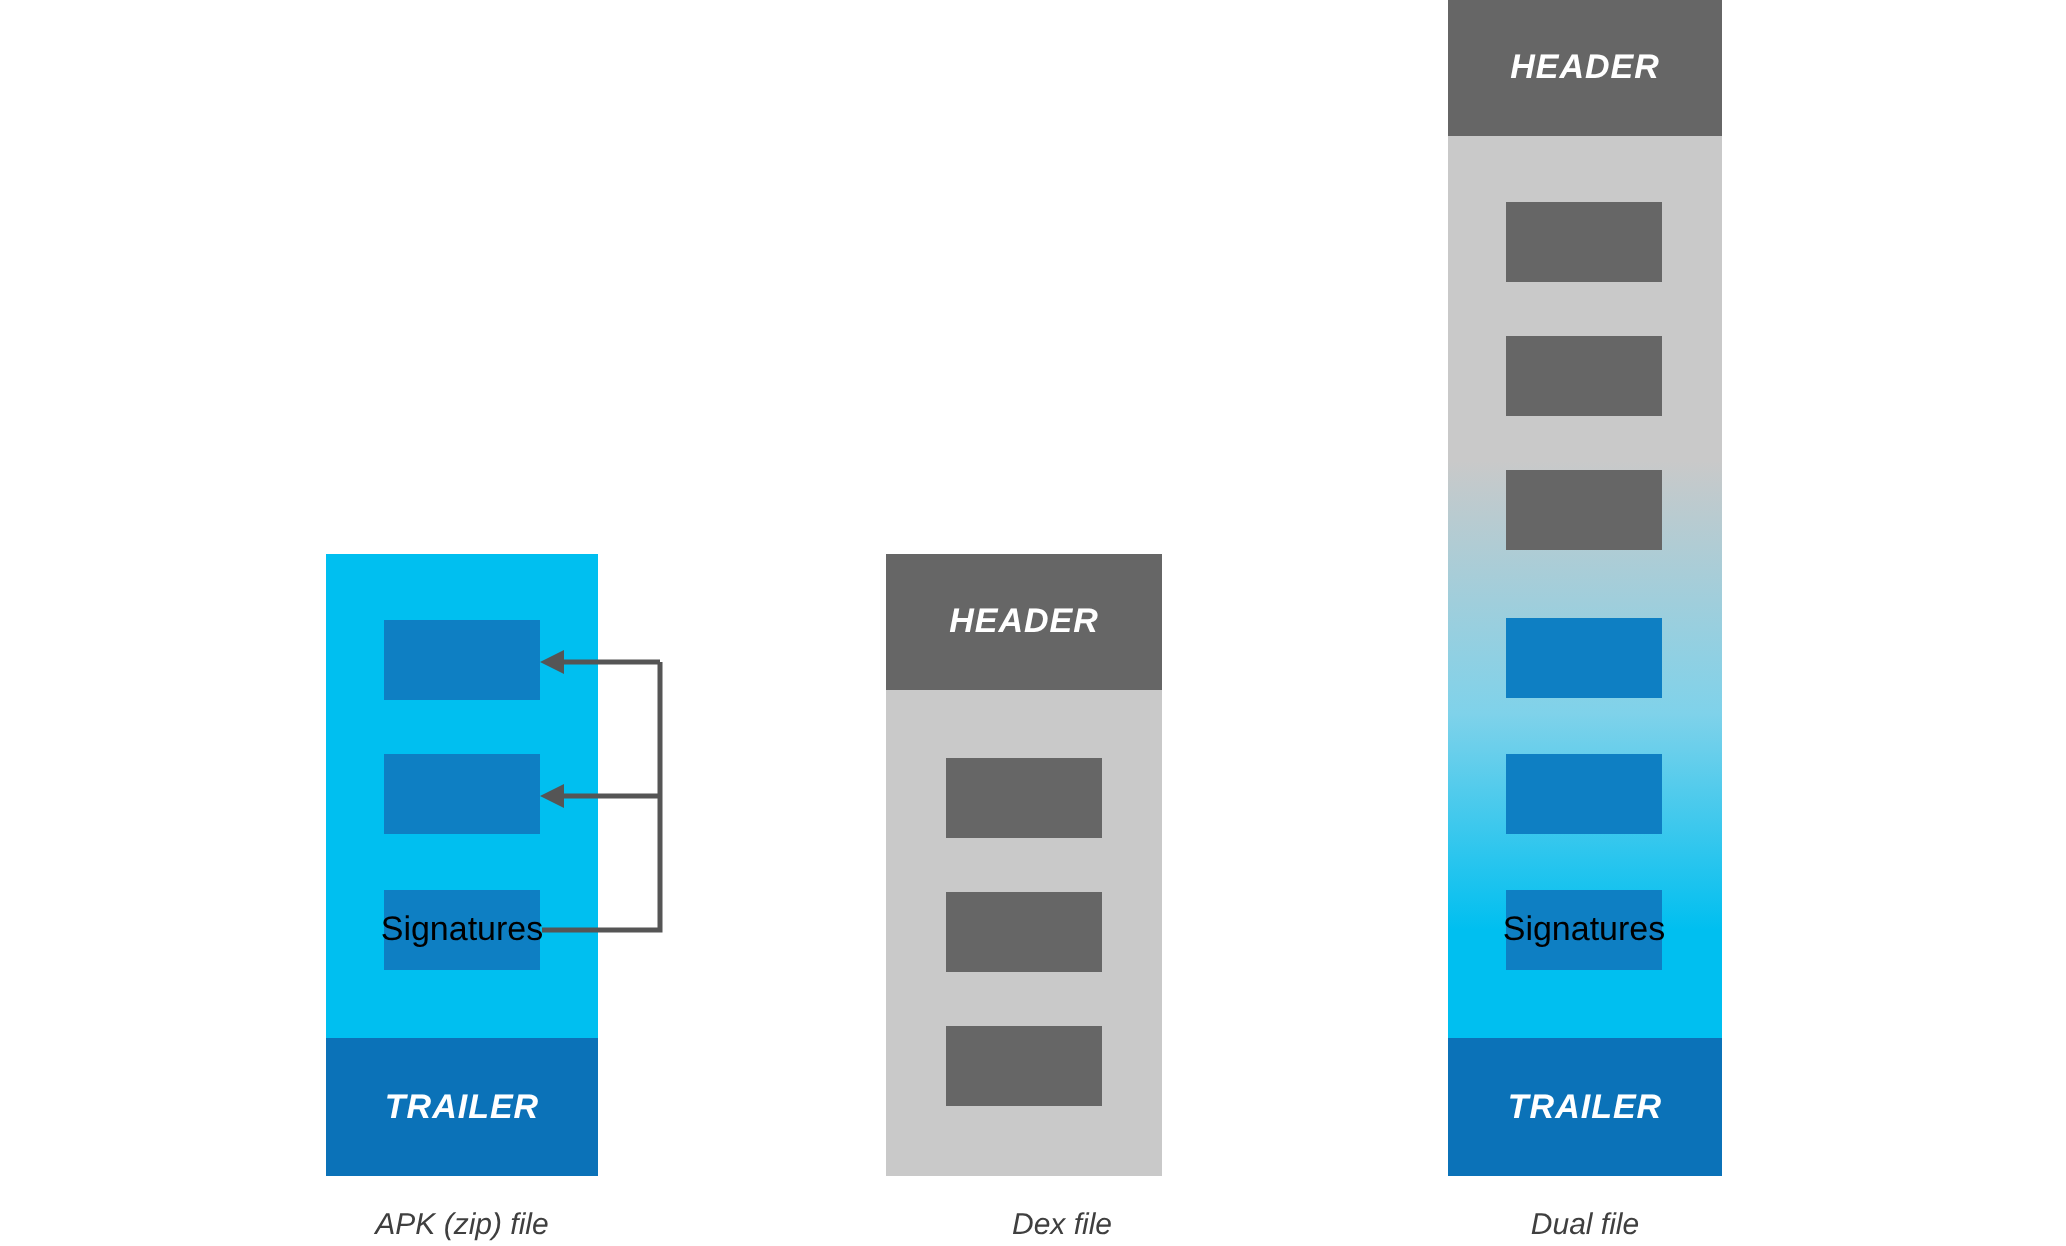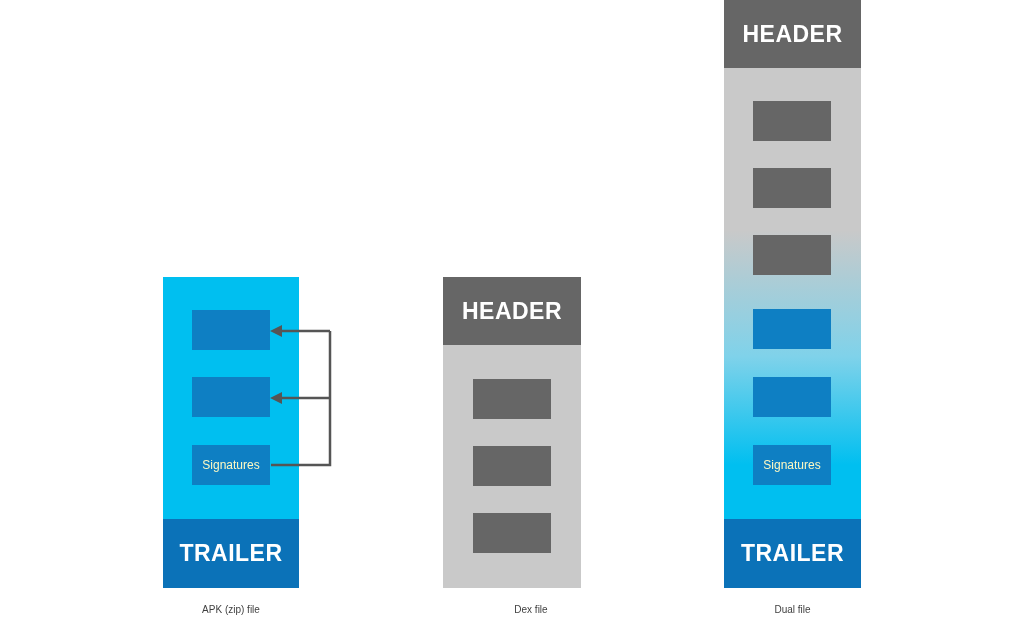--- a/index.html
+++ b/index.html
@@ -71,26 +71,26 @@
   }
   .dual-g1 { left: 29px; top: 101px; }
   .dual-g2 { left: 29px; top: 168px; }
   .dual-g3 { left: 29px; top: 235px; }
   .dual-bl1 { left: 29px; top: 309px; }
   .dual-bl2 { left: 29px; top: 377px; }
   .dual-sig { left: 29px; top: 445px; }
 
   
   .bar-label {
-    color: #ffffff; font-weight: bold; font-size: 23px; letter-spacing: 0.5px;
+    color: #ffffff; font-weight: bold; font-size: 17px; letter-spacing: 0.5px; font-style: italic;
   }
-  .sig-label { color: #fef9c3; font-size: 12px; }
+  .sig-label { color: #000000; font-size: 17px; }
   .caption {
     position: absolute; top: 604px; text-align: center;
-    font-size: 10px; color: var(--caption);
+    font-style: italic; font-size: 15px; color: var(--caption);
   }
   .caption-apk { left: 163px; width: 136px; }
   .caption-dex { left: 462px; width: 138px; }
   .caption-dual { left: 724px; width: 137px; }
 
   .arrow-layer {
     position: absolute; left: 0; top: 0; width: 1033px; height: 623px;
     pointer-events: none;
   }
 </style>

